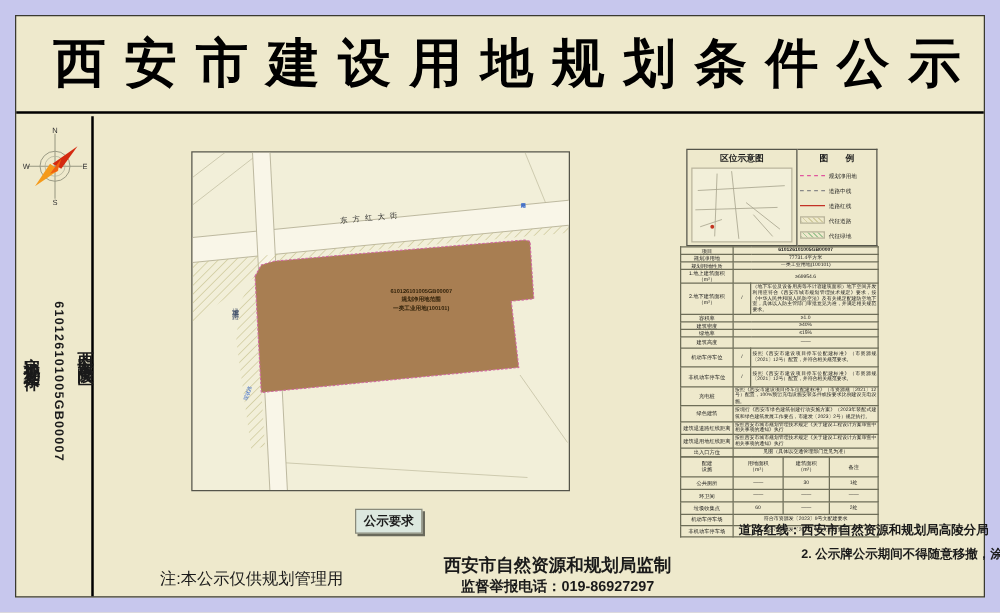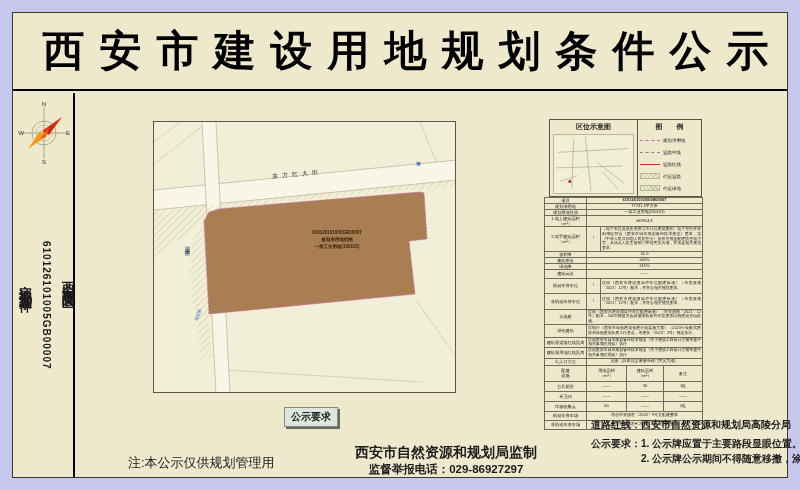--- a/index.html
+++ b/index.html
@@ -342,21 +342,20 @@
       <tr style="height:9px">
         <td class="lbl">非机动车停车场</td>
             <td colspan="3">符合市资源发〔2023〕9号文配建要求</td>
       </tr>
     </tbody>
       </table>
   </div>
 
   <div class="note-left">注:本公示仅供规划管理用</div>
   <div class="made-by">西安市自然资源和规划局监制</div>
-  <div class="hotline">监督举报电话：029-86927297</div>
+  <div class="hotline">监督举报电话：019-86927297</div>
   <div class="right-block">
     <div>道路红线：西安市自然资源和规划局高陵分局</div>
     <div class="gap"></div>
-    <div>公示要求：1. 公示牌应置于主要路段显眼位置。</div>
     <div class="req-line2">2. 公示牌公示期间不得随意移撤，涂改。</div>
   </div>
 
 </div>
 
 </body></html>

